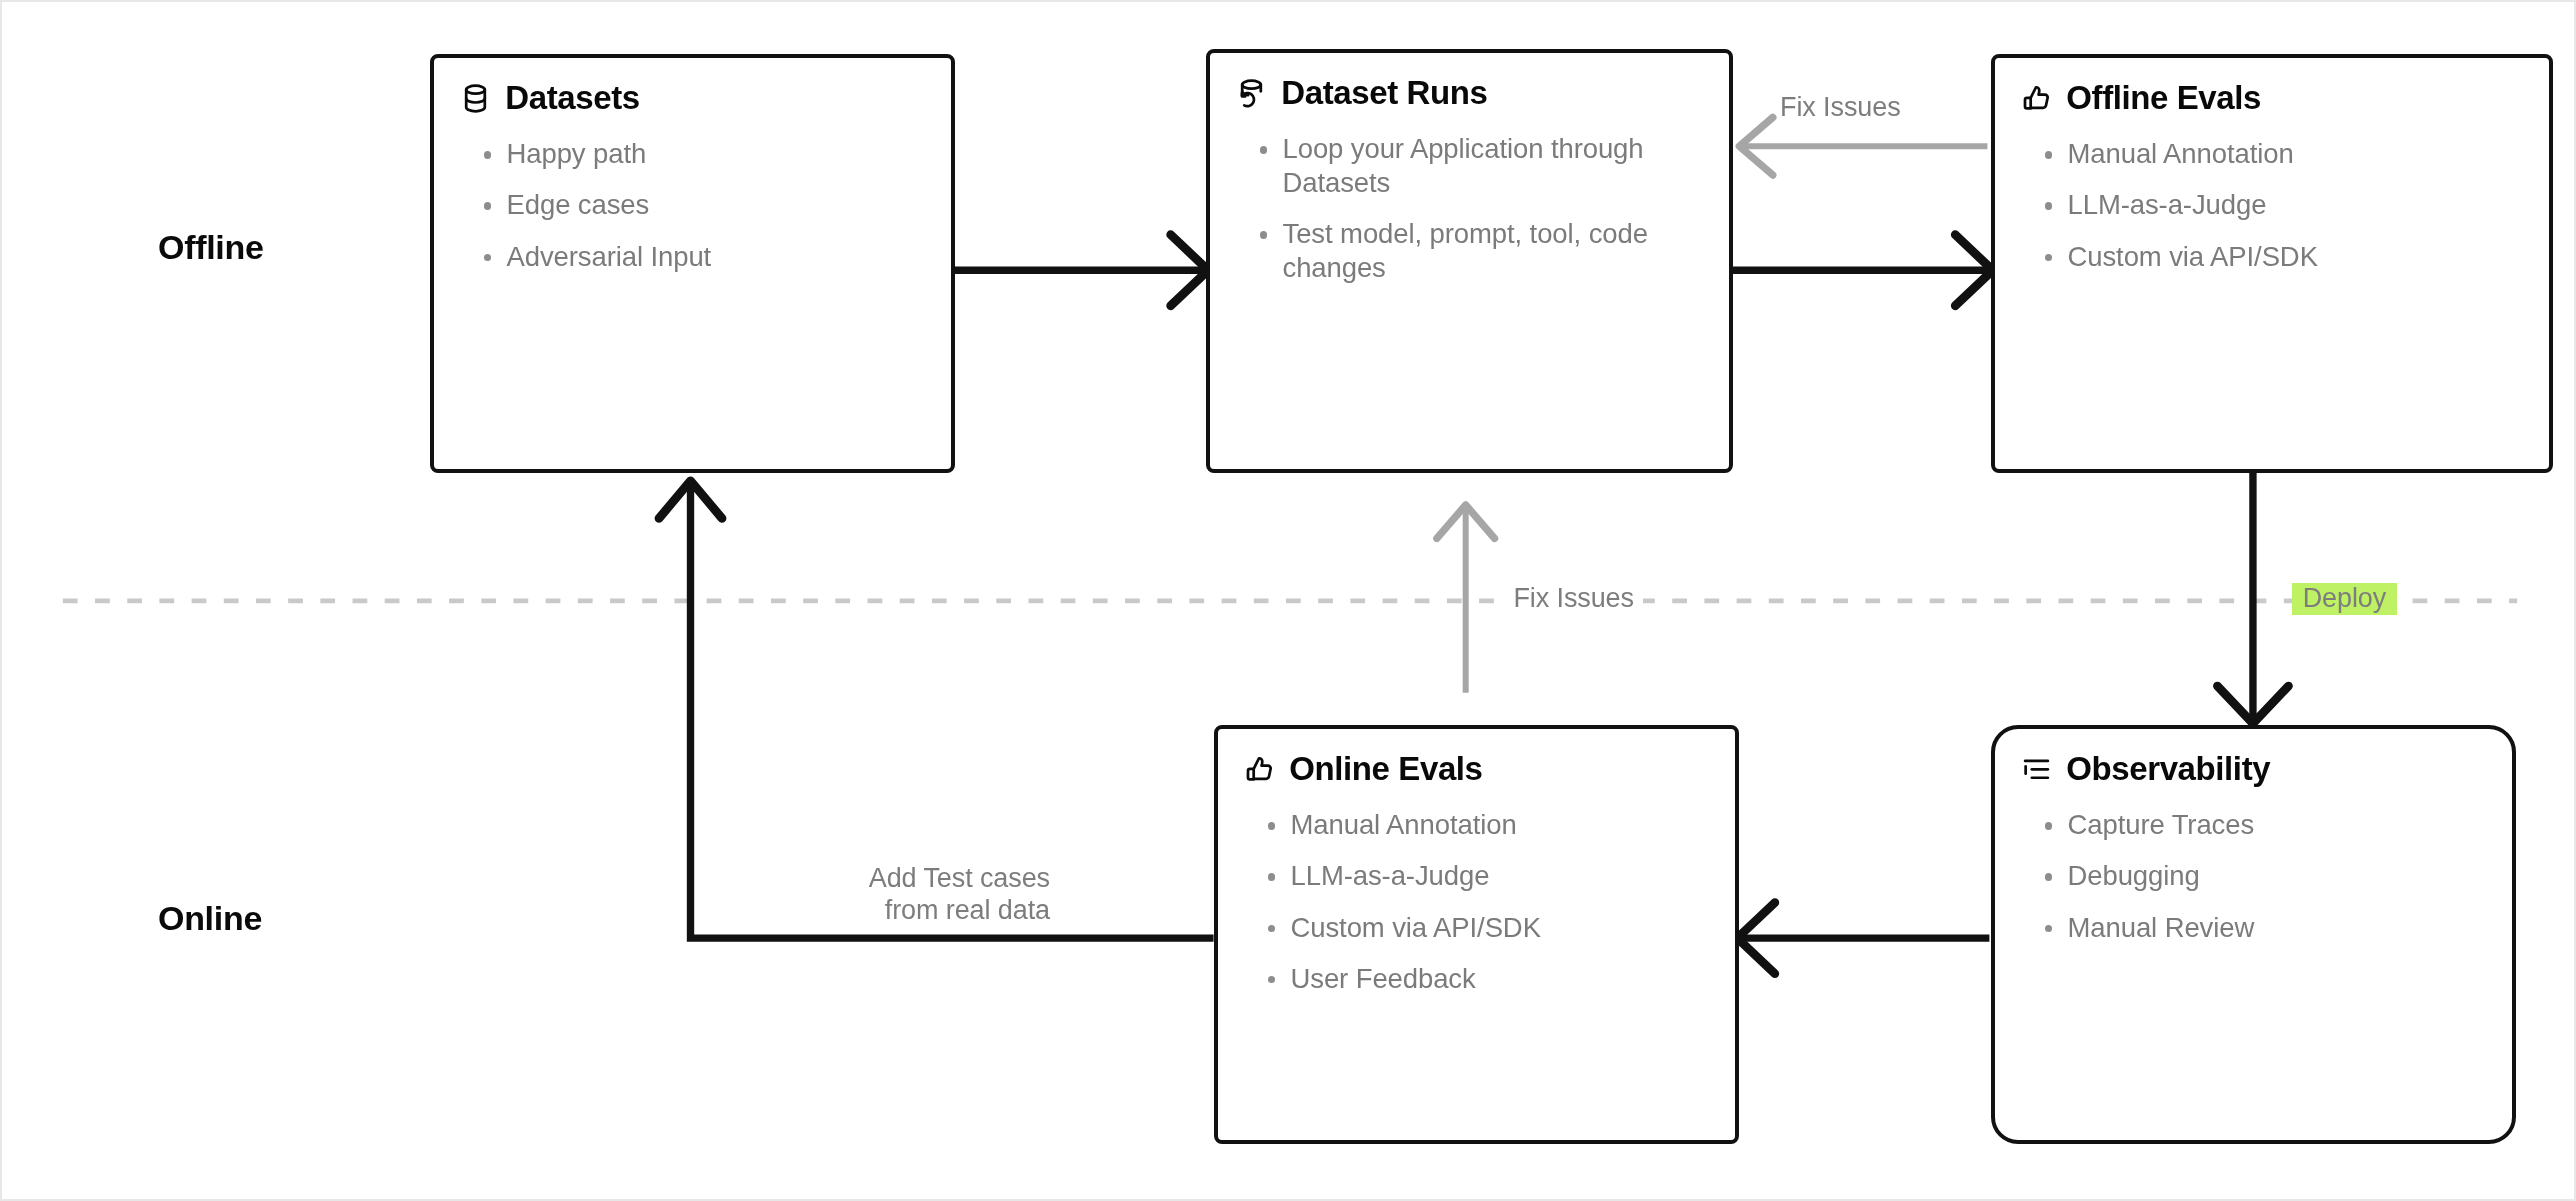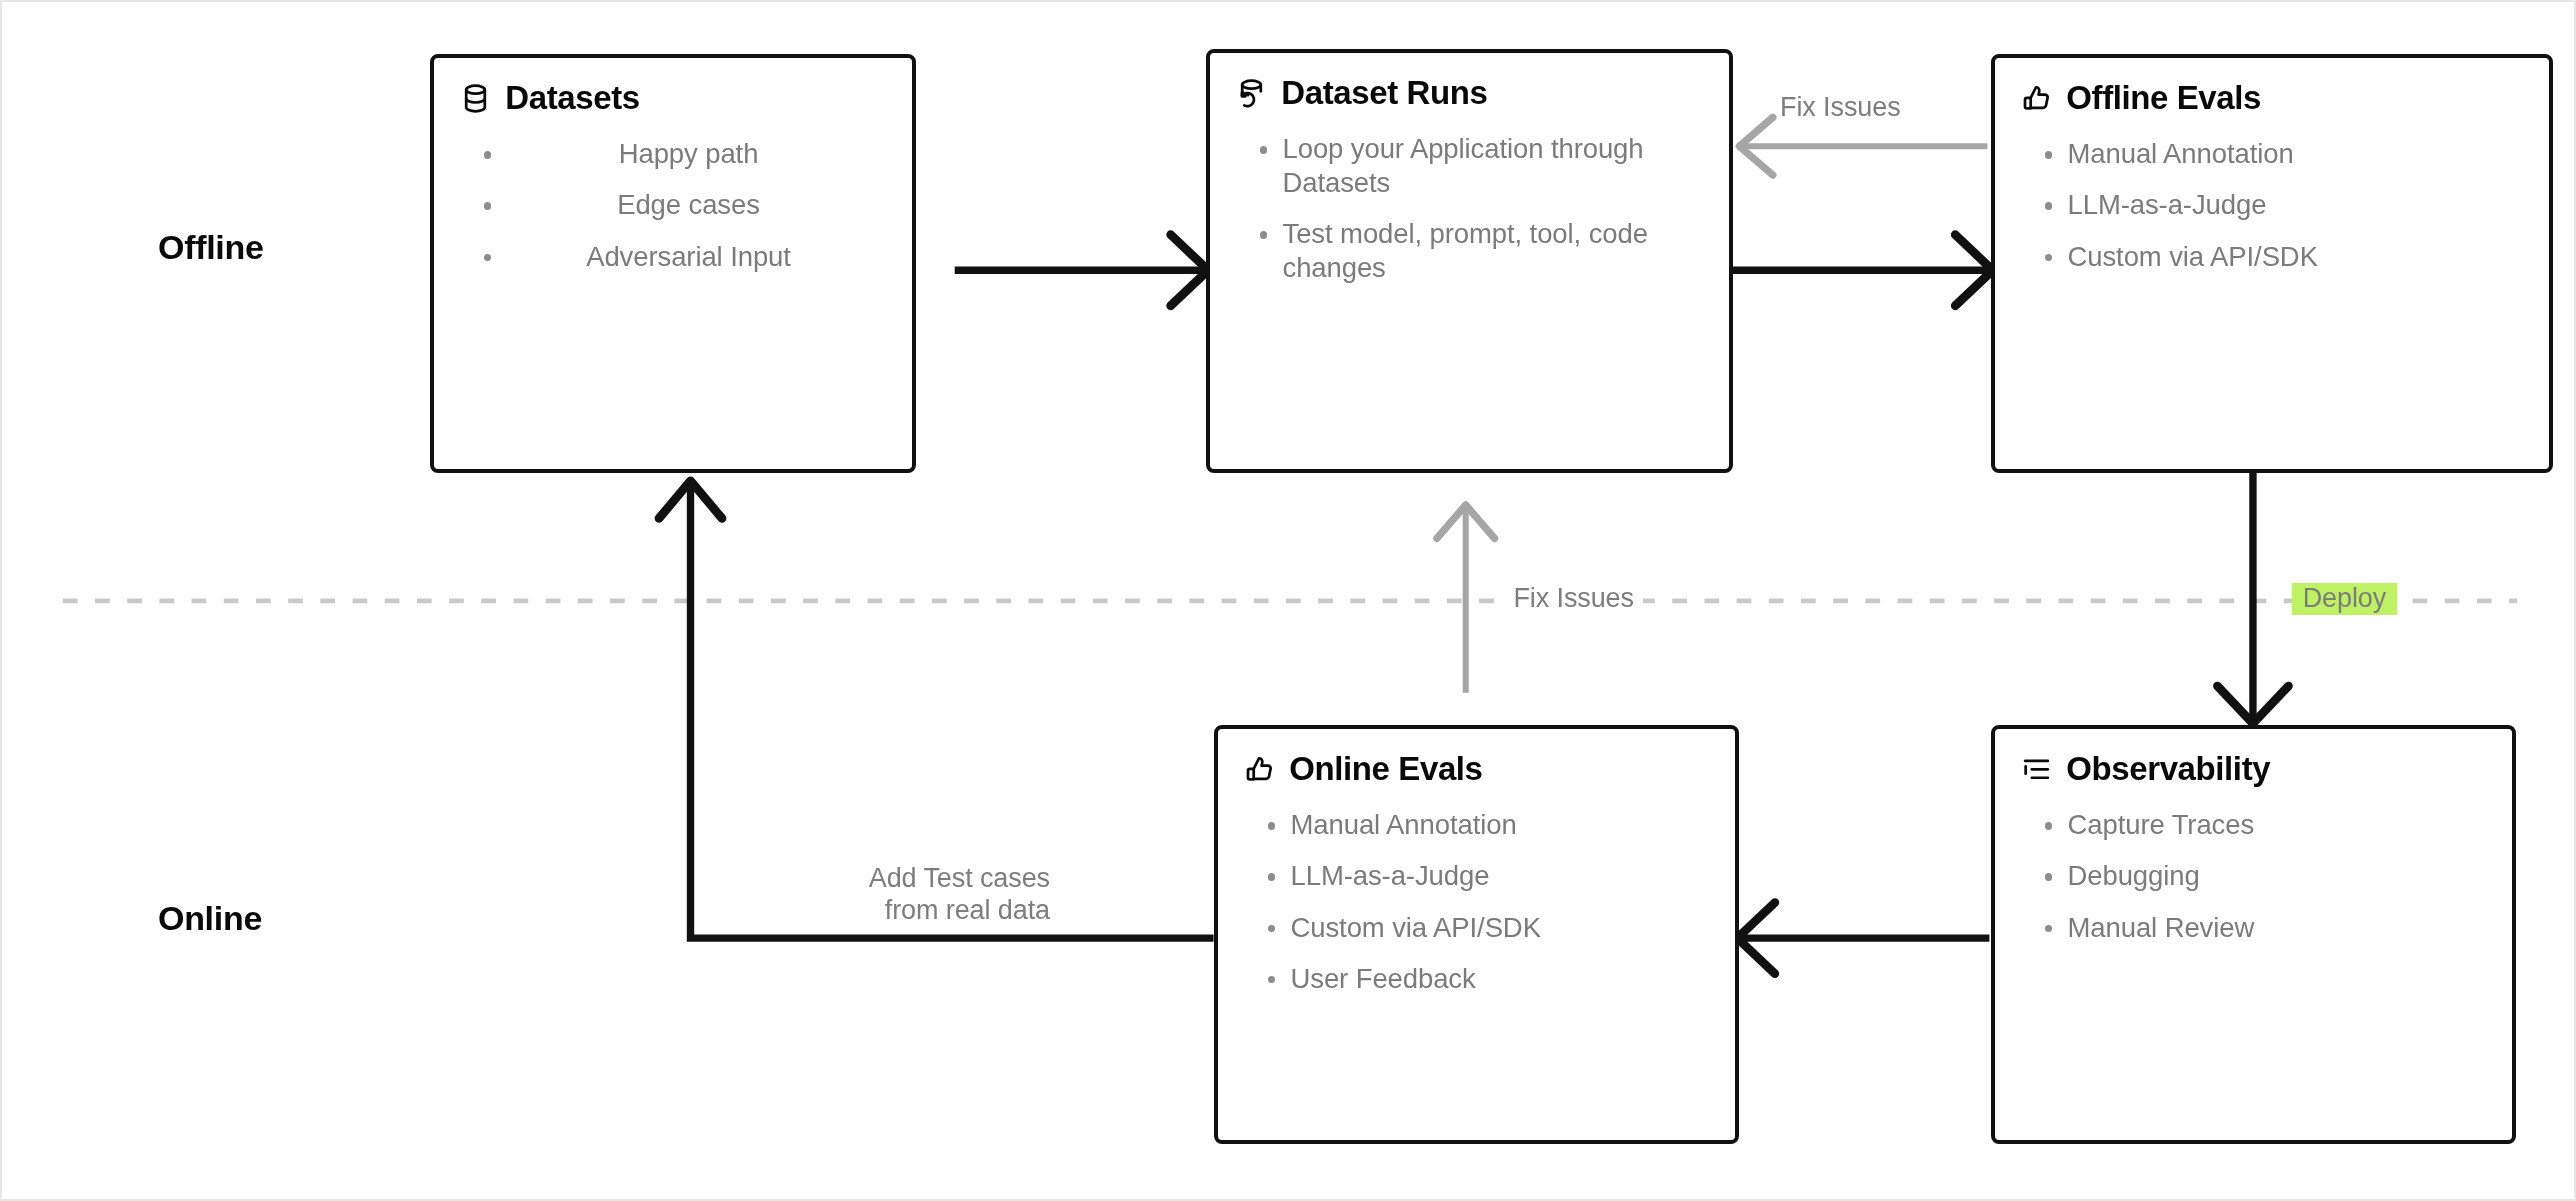--- a/index.html
+++ b/index.html
@@ -88,25 +88,25 @@
     position: absolute;
     left: 8px;
     top: 14px;
     width: 7.4px;
     height: 7.4px;
     border-radius: 50%;
     background: #8d8d8d;
   }
 
   
-  #node-datasets      { left: 428px;  top: 52px;   width: 486px;  height: 419px; text-align: center; }
+  #node-datasets      { left: 428px;  top: 52px;   width: 525px;  height: 419px; }
   #node-dataset-runs  { left: 1204px; top: 47px;   width: 527px;  height: 424px; }
   #node-offline-evals { left: 1989px; top: 52px;   width: 562px;  height: 419px; }
   #node-online-evals  { left: 1212px; top: 723px; width: 525px;  height: 419px; }
-  #node-observability { left: 1989px; top: 723px; width: 525px;  height: 419px; }
+  #node-observability { left: 1989px; top: 723px; width: 525px;  height: 419px; border-radius: 27px; }
 
   
   .edge-label {
     position: absolute;
     font-size: 27px;
     color: #7d7d7d;
     letter-spacing: -0.1px;
     white-space: pre;
     text-align: right;
     line-height: 1.18;

